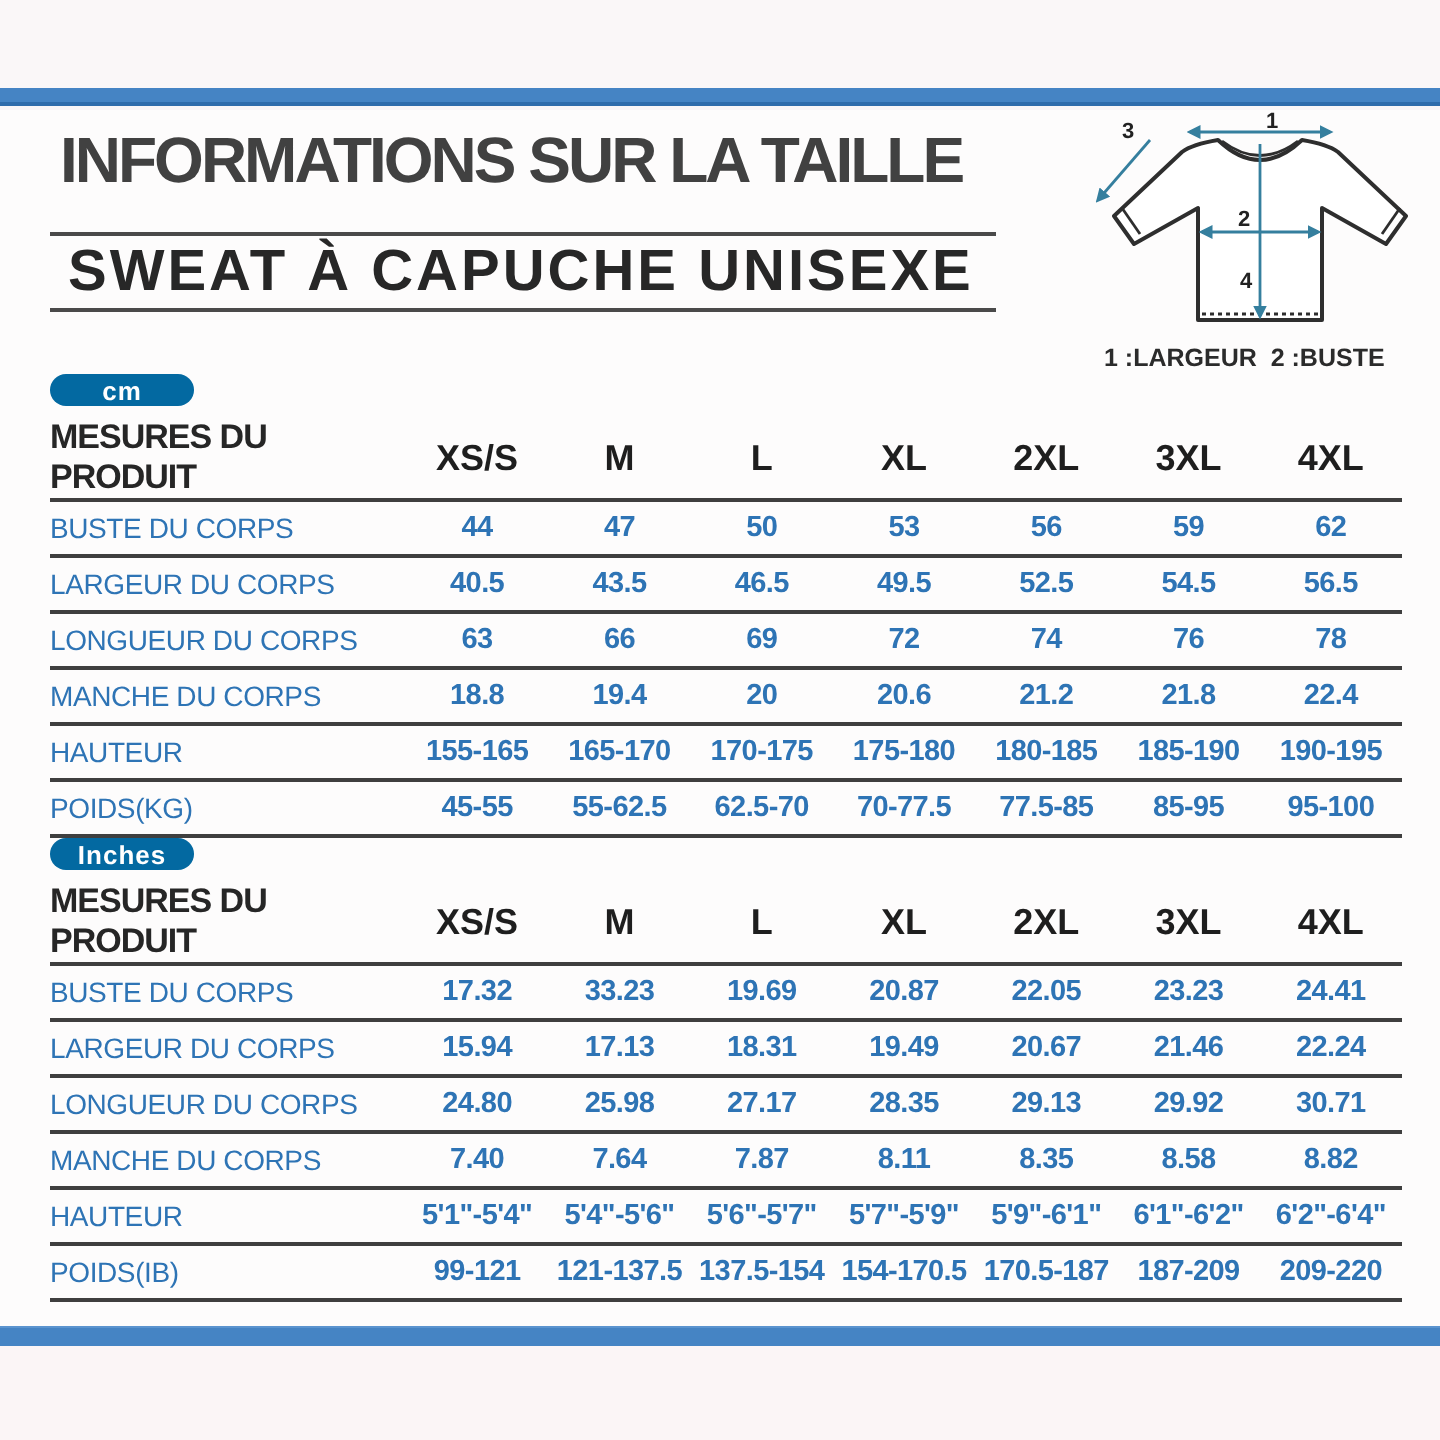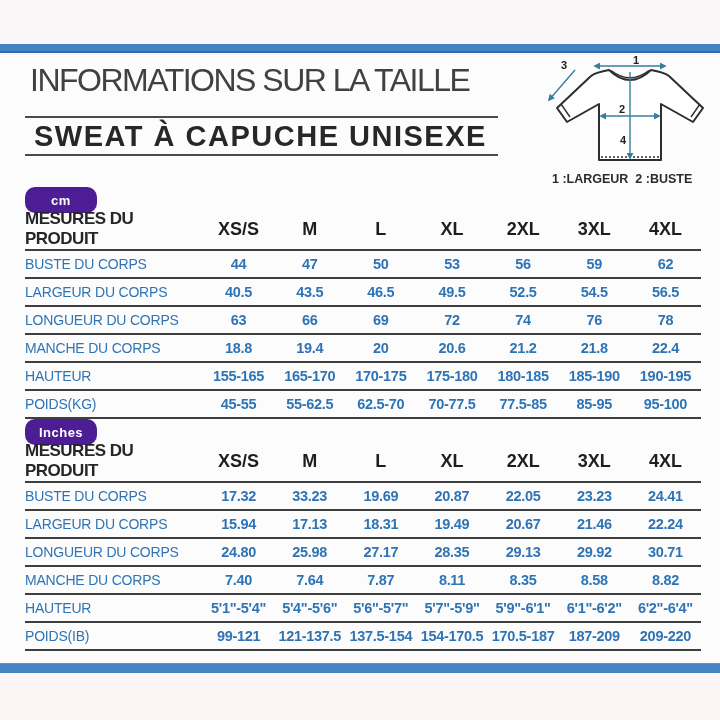--- a/index.html
+++ b/index.html
@@ -13,40 +13,40 @@
   
   .strip-top{position:absolute;left:0;top:0;width:720px;height:44px;background:#faf7f8;}
   .bar-blue-top{position:absolute;left:0;top:44px;width:720px;height:9px;background:#4584c4;border-bottom:2px solid #2f6cab;box-sizing:border-box;}
   .content-bg{position:absolute;left:0;top:55px;width:720px;height:608px;background:#fdfcfc;}
   .bar-blue-bottom{position:absolute;left:0;top:663px;width:720px;height:10px;background:#4584c4;border-top:1px solid #5b94cf;box-sizing:border-box;}
   .strip-bottom{position:absolute;left:0;top:673px;width:720px;height:47px;background:#fbf5f6;}
 
   
   .title{
     position:absolute;left:30px;top:62px;width:500px;
-    font-size:32px;font-weight:normal;letter-spacing:-1.5px;color:#414141;
+    font-size:32px;font-weight:bold;letter-spacing:-1.5px;color:#414141;
     white-space:nowrap;
   }
   .rule{position:absolute;left:25px;width:473px;height:2px;background:#4a4a4a;}
   .rule-1{top:116px;}
   .rule-2{top:154px;}
   .subtitle{
     position:absolute;left:34px;top:120px;width:470px;
     font-size:29px;font-weight:bold;letter-spacing:1.5px;color:#272727;
     white-space:nowrap;
   }
 
   
   .diagram{position:absolute;left:545px;top:56px;width:172px;height:112px;}
   .legend{position:absolute;left:552px;top:170px;font-size:12.5px;font-weight:bold;color:#2b2b2b;line-height:19px;white-space:pre;}
 
   
   .badge{
-    position:absolute;left:25px;width:72px;height:26px;border-radius:10px;
-    background:#4c1d95;color:#ffffff;font-size:13px;font-weight:bold;letter-spacing:.5px;
+    position:absolute;left:25px;width:72px;height:16px;border-radius:10px;
+    background:#0369a1;color:#ffffff;font-size:13px;font-weight:bold;letter-spacing:.5px;
     display:flex;align-items:center;justify-content:center;
   }
   .badge-cm{top:187px;}
   .badge-in{top:419px;}
 
   
   table.size-table{
     position:absolute;left:25px;width:676px;border-collapse:collapse;table-layout:fixed;
   }
   .table-cm{top:209px;}

